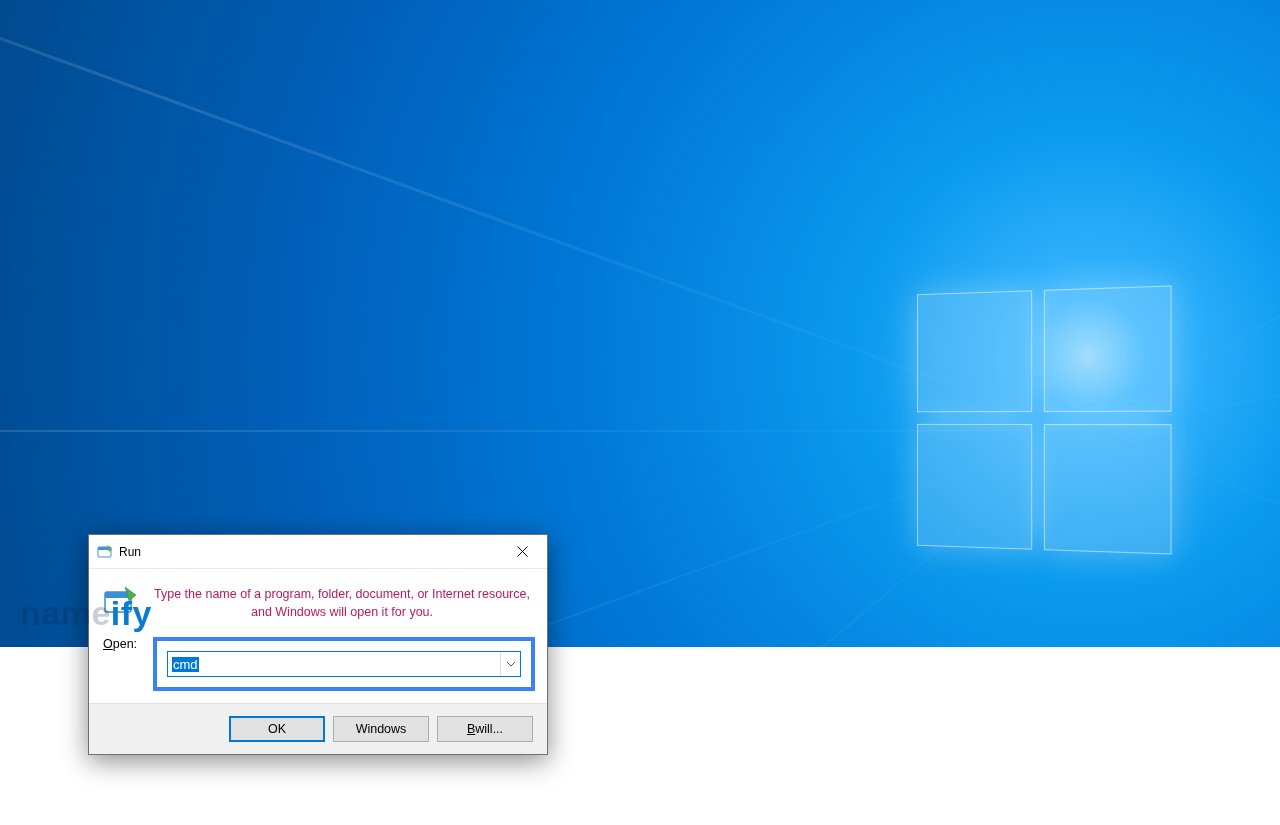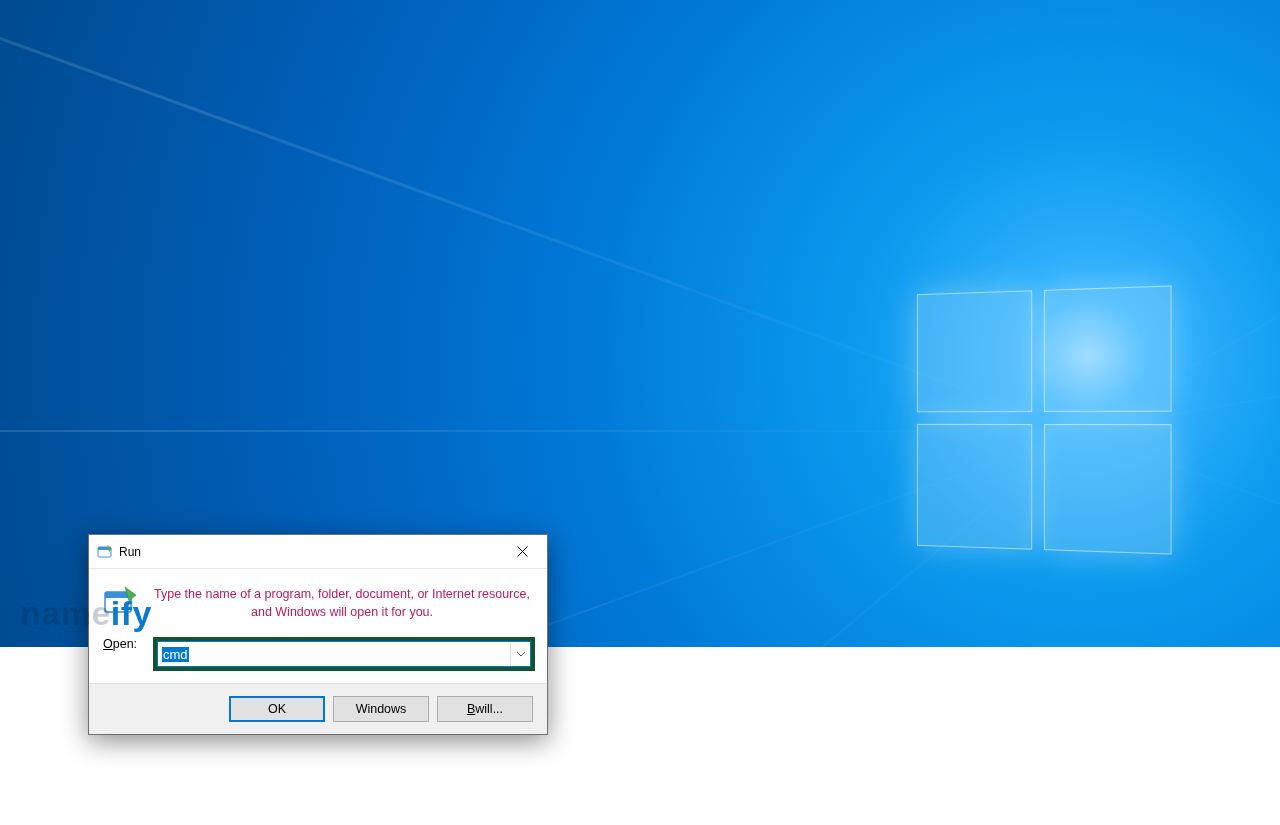--- a/index.html
+++ b/index.html
@@ -109,22 +109,22 @@
     gap: 10px;
   }
   .open-label {
     font-size: 12.5px;
     padding-left:2px;
     width: 42px;
   }
   .open-label .ul { text-decoration: underline; }
 
   .highlight-frame {
-    border: 4px solid #14532d;
-    padding: 0;
+    border: 4px solid #3b82f6;
+    padding: 10px;
     flex:1;
   }
   .combo {
     display:flex;
     height: 26px;
     border: 1px solid #0078d7;
     background:#fff;
   }
   .combo .combo-input {
     flex:1;

